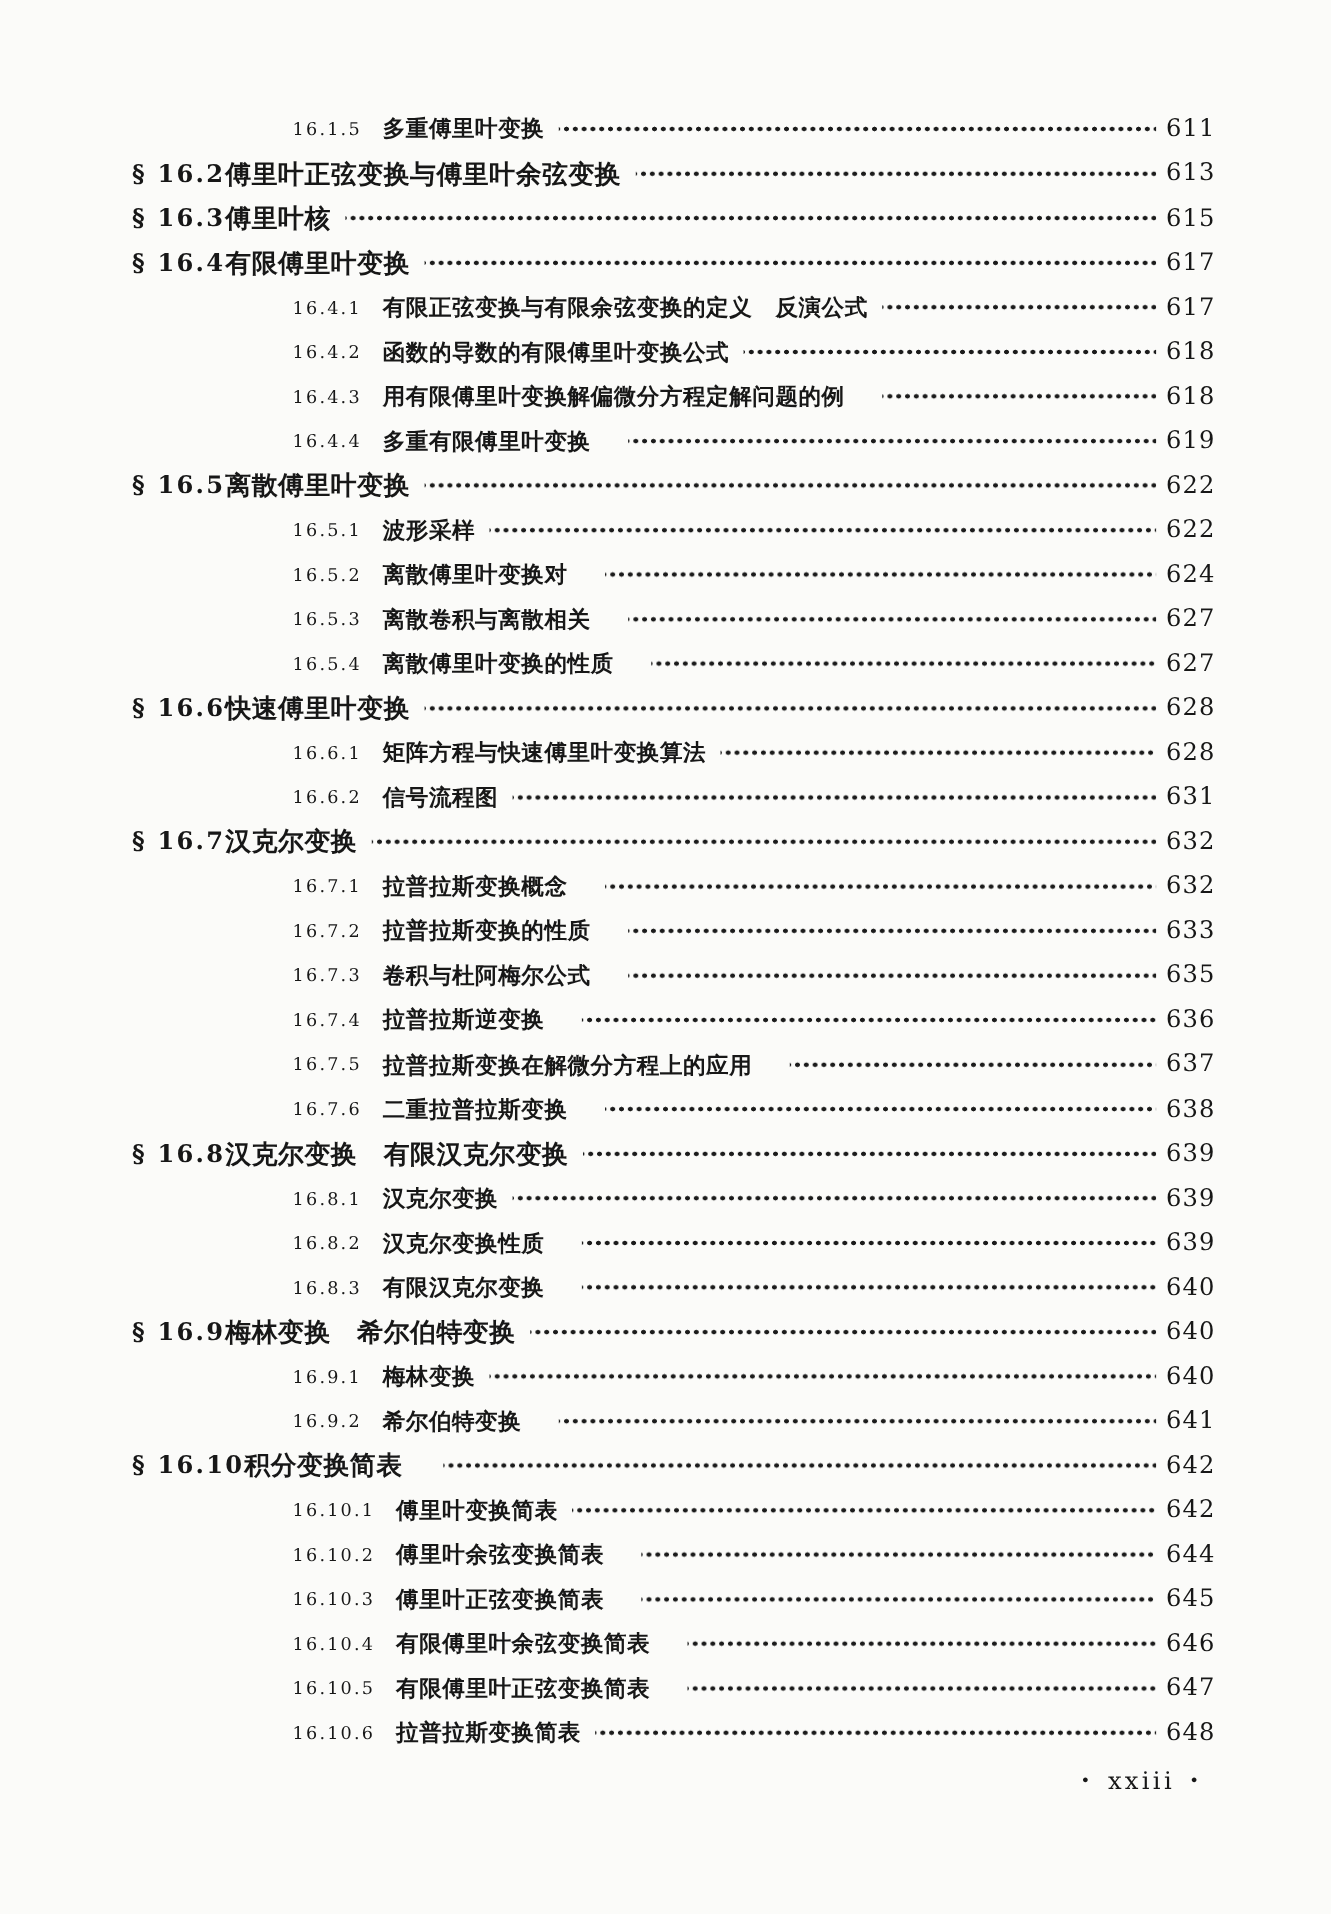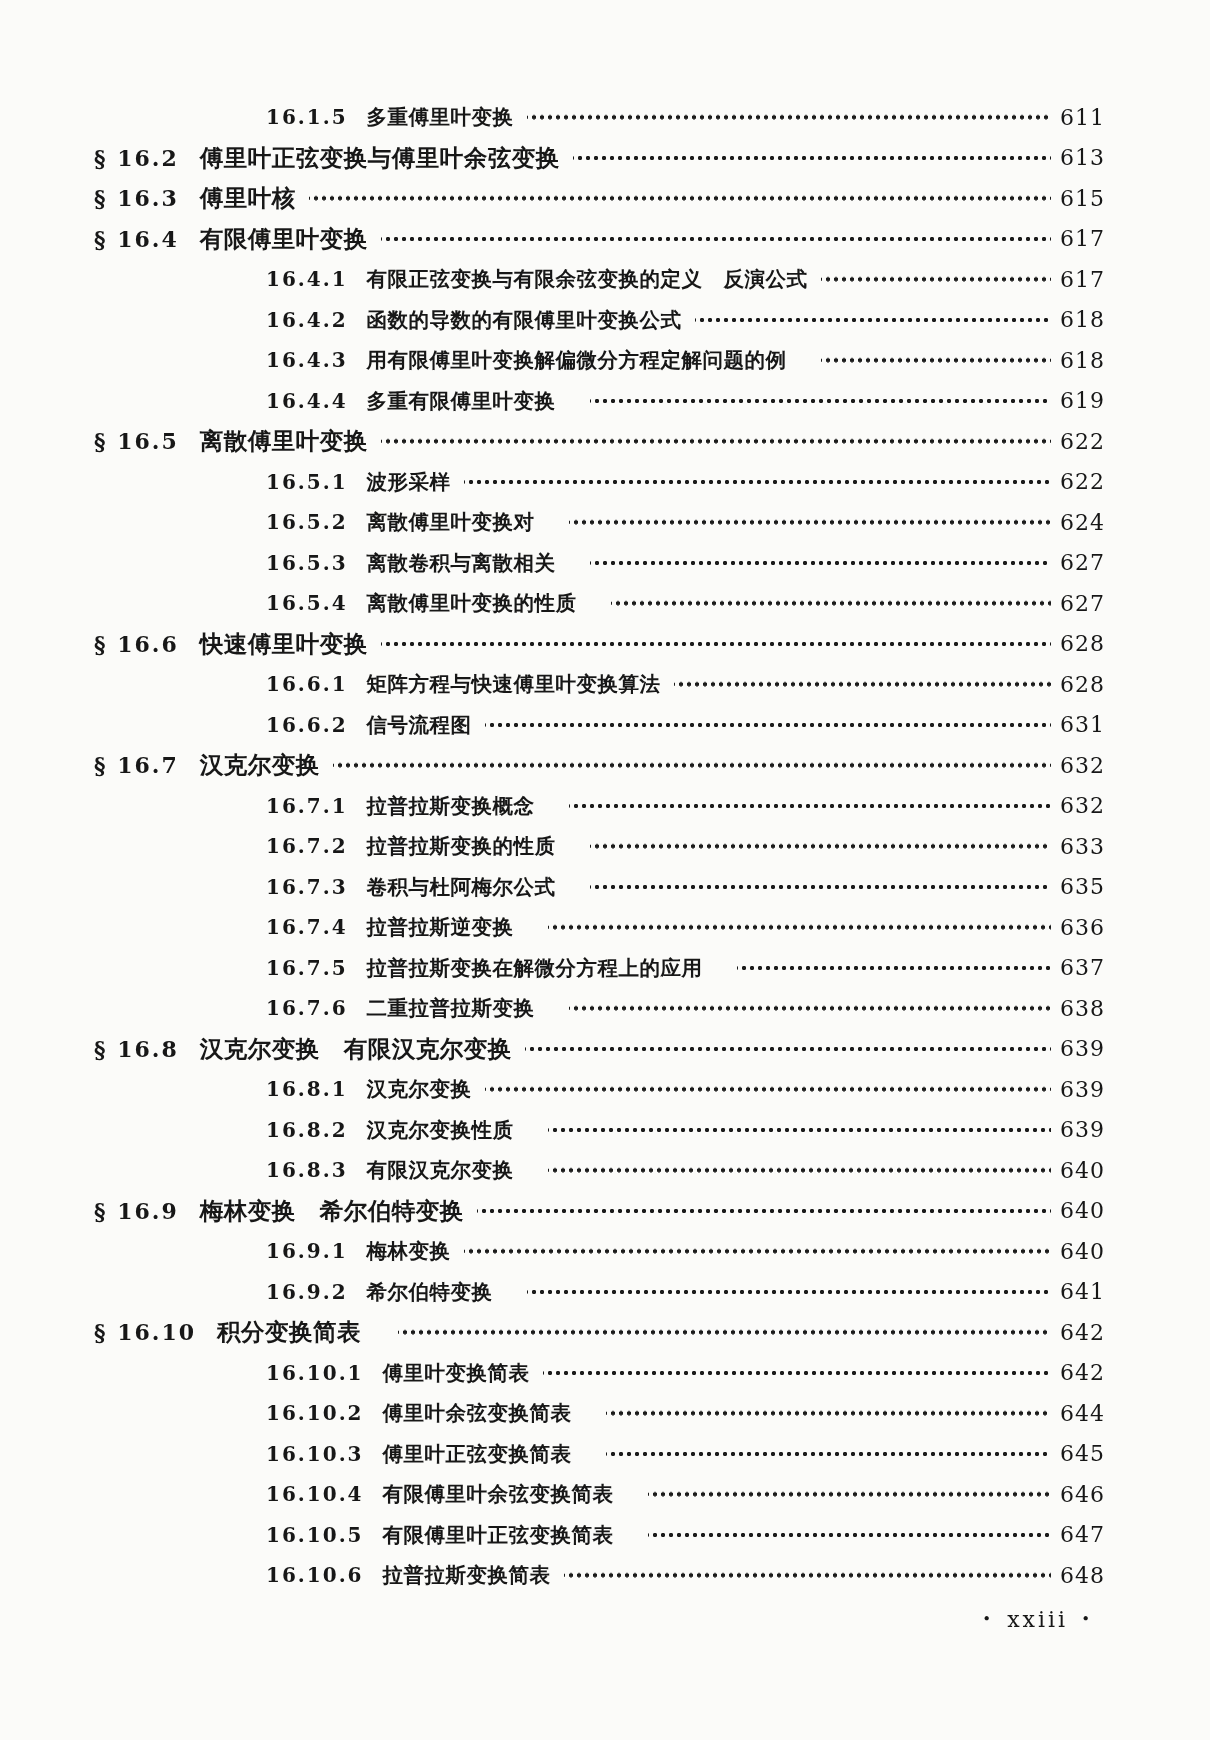--- a/index.html
+++ b/index.html
@@ -33,37 +33,36 @@
   .row .num {
     font-family: "DejaVu Serif", serif;
     letter-spacing: 2px;
     flex: 0 0 auto;
   }
   .row .title {
     flex: 0 0 auto;
     letter-spacing: 0.5px;
   }
   .row.section {
-    padding-left: 94px;
+    padding-left: 120px;
   }
   .row.section .num {
     font-size: 22px;
     font-weight: 600;
   }
   .row.section .title {
-    margin-left: 21px;
     font-size: 23.5px;
     font-weight: 700;
   }
   .row.sub {
     padding-left: 266px;
   }
   .row.sub .num {
-    font-size: 20px;
-    font-weight: 700;
+    font-size: 16px;
+    font-weight: 400;
   }
   .row.sub .title {
     margin-left: 19px;
     font-size: 20.5px;
     font-weight: 600;
   }
   .leader {
     flex: 1 1 auto;
     align-self: stretch;
     margin-left: 13px;

